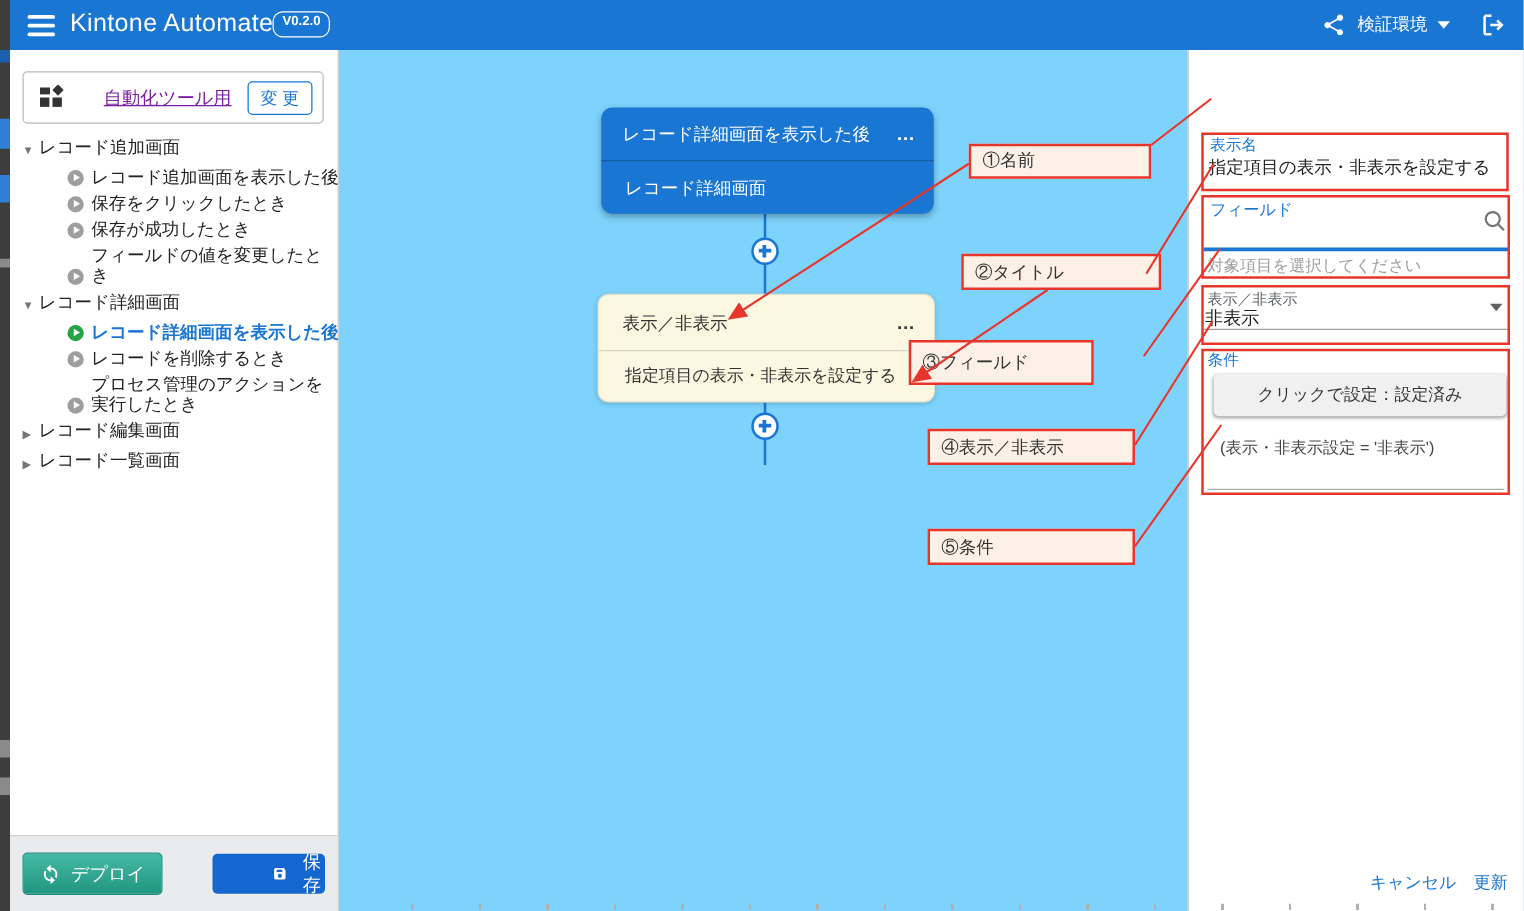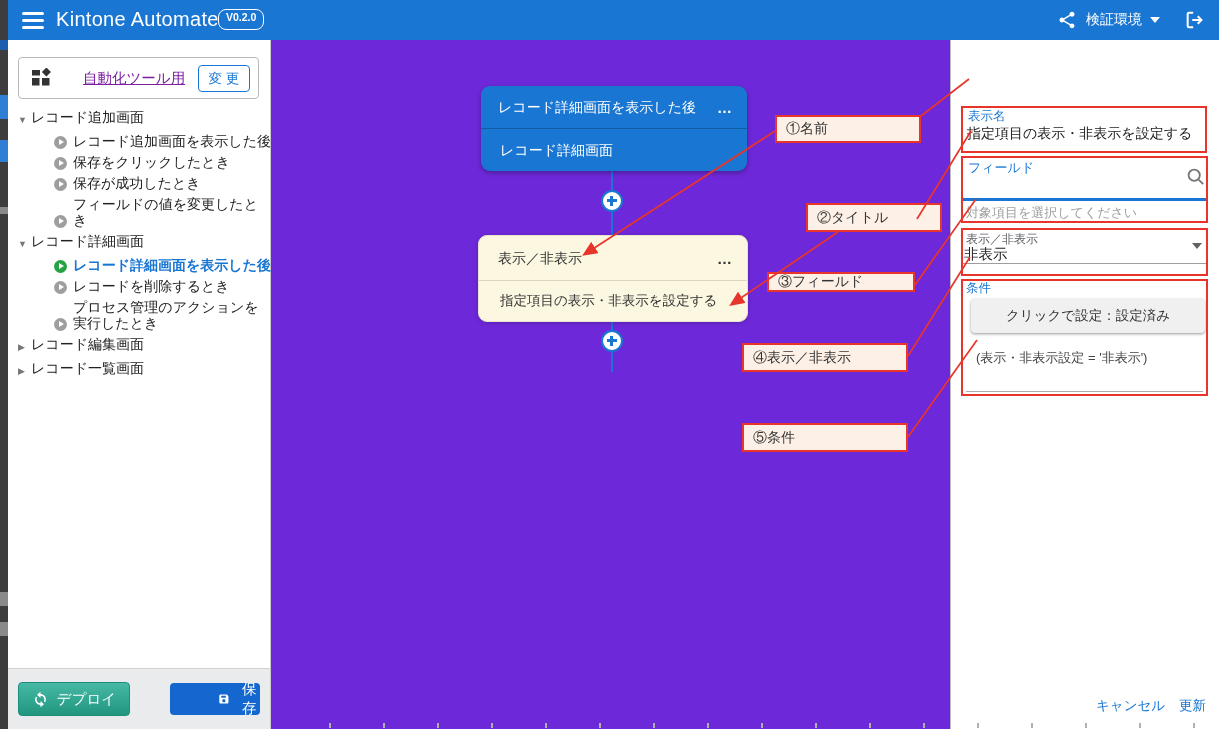--- a/index.html
+++ b/index.html
@@ -1,18 +1,18 @@
 <!DOCTYPE html>
 <html><head>
 <meta charset="utf-8">
 <style>
   * { margin:0; padding:0; box-sizing:border-box; }
   html,body { background:#fff; }
   body { font-family:"Liberation Sans", sans-serif; }
-  .page { position:relative; width:1219px; height:729px; background:#6d28d9; overflow:hidden; }
+  .page { position:relative; width:1219px; height:729px; background:#7dd3fc; overflow:hidden; }
 
   
   .edge-strip { position:absolute; left:0; top:0; width:8px; height:729px; background:#3d3d3d; z-index:60; }
   .edge-strip .m { position:absolute; left:0; width:8px; }
   .m1 { top:40px; height:10px; background:#1c5fae; }
   .m2 { top:95px; height:24px; background:#2f7fd6; }
   .m3 { top:140px; height:22px; background:#2f7fd6; }
   .m4 { top:207px; height:7px; background:#8a8a8a; }
   .m5 { top:592px; height:14px; background:#8a8a8a; }
   .m6 { top:622px; height:14px; background:#8a8a8a; }
@@ -61,22 +61,22 @@
   .conn-b { top:322px; height:50px; }
   .add-step { position:absolute; left:601px; width:22px; height:22px; border:2.5px solid #1976d2; border-radius:50%; background:#fff; z-index:8; cursor:pointer; }
   .add-step::before, .add-step::after { content:''; position:absolute; background:#1976d2; }
   .add-step::before { left:3.5px; top:7.25px; width:10px; height:2.5px; }
   .add-step::after { left:7.25px; top:3.5px; width:2.5px; height:10px; }
   .add-a { top:190px; } .add-b { top:330px; }
 
   
   .callout { position:absolute; background:#fdf0e6; border:2px solid #e8352b; color:#333; font-size:14px; display:flex; align-items:center; padding-left:9px; z-index:45; }
   .co1 { left:775px; top:115px; width:146px; height:28px; }
-  .co2 { left:806px; top:203px; width:136px; height:29px; }
-  .co3 { left:767px; top:272px; width:148px; height:20px; }
+  .co2 { left:769px; top:203px; width:160px; height:29px; }
+  .co3 { left:727px; top:272px; width:148px; height:36px; }
   .co4 { left:742px; top:343px; width:166px; height:29px; }
   .co5 { left:742px; top:423px; width:166px; height:29px; }
 
   .lines-overlay { position:absolute; left:0; top:0; width:1219px; height:729px; z-index:50; pointer-events:none; }
 
   
   .panel { position:absolute; left:950px; top:40px; width:269px; height:689px; background:#fff; border-left:1px solid #bdbdbd; z-index:20; }
   .panel-title { position:absolute; left:18px; top:18px; font-size:17.5px; color:#222; letter-spacing:1px; }
   .f-label-blue { color:#1976d2; font-size:12.5px; }
   .dn-label { position:absolute; left:17px; top:68px; }

